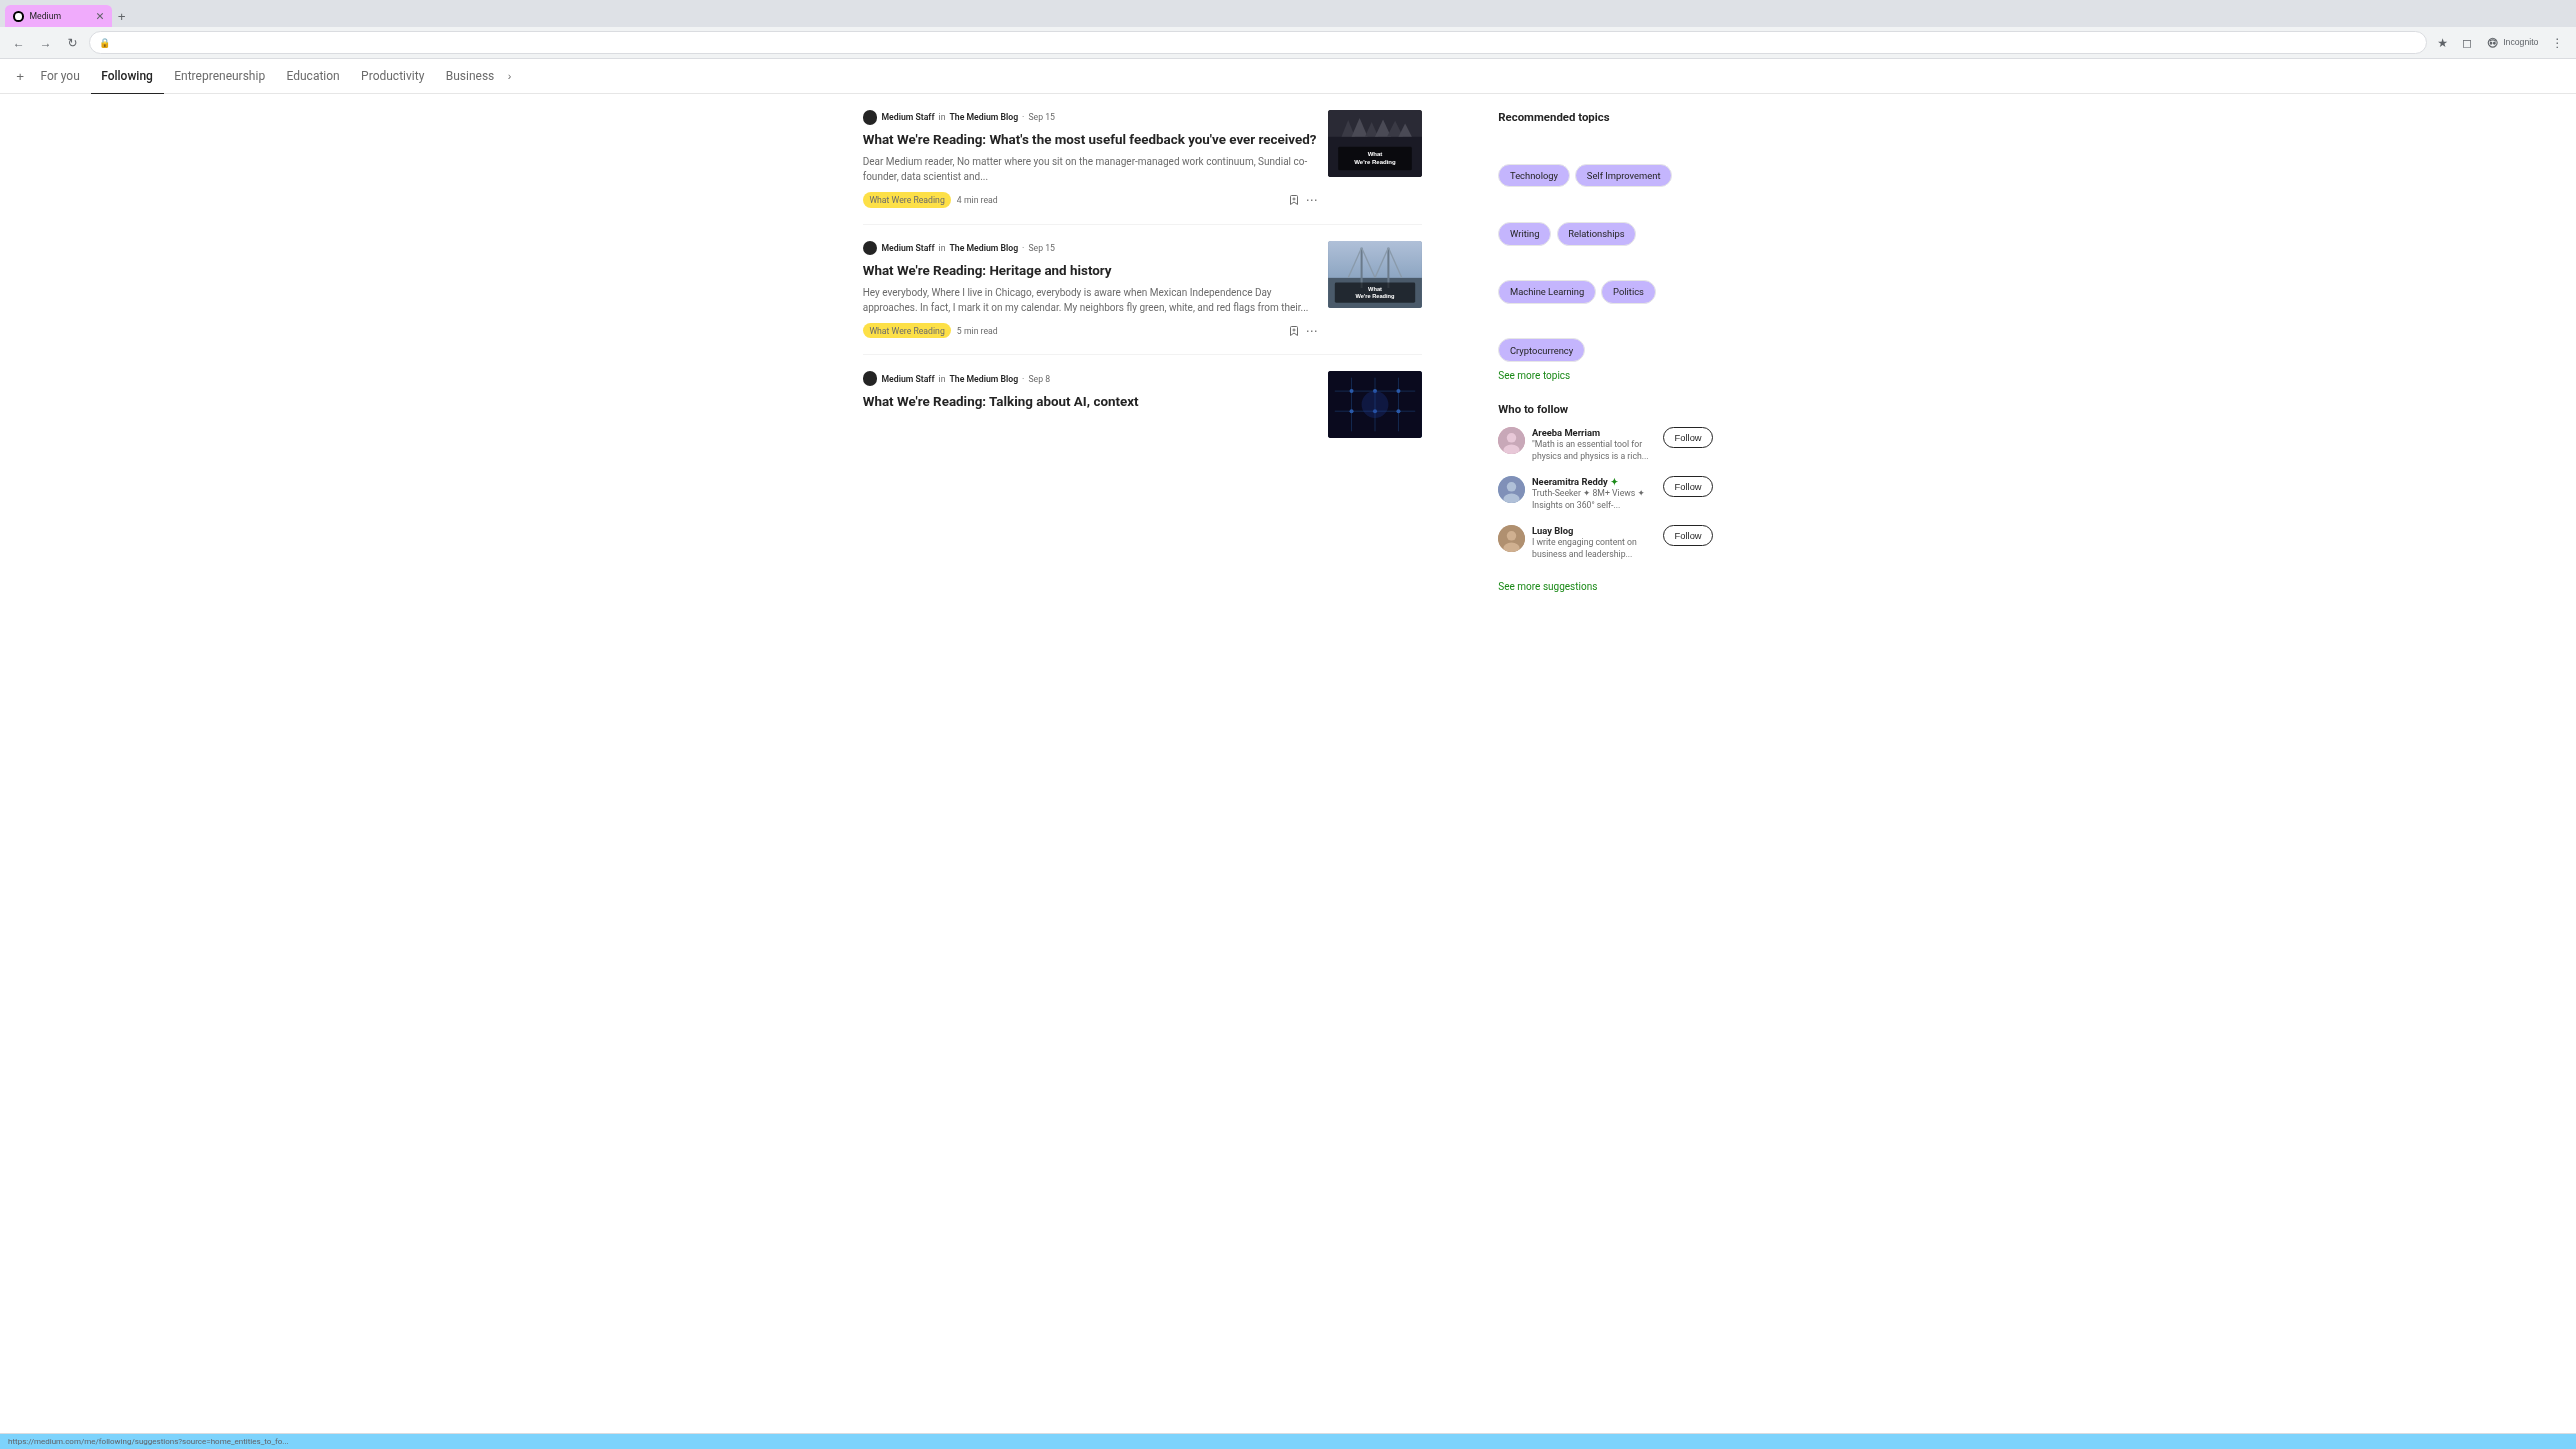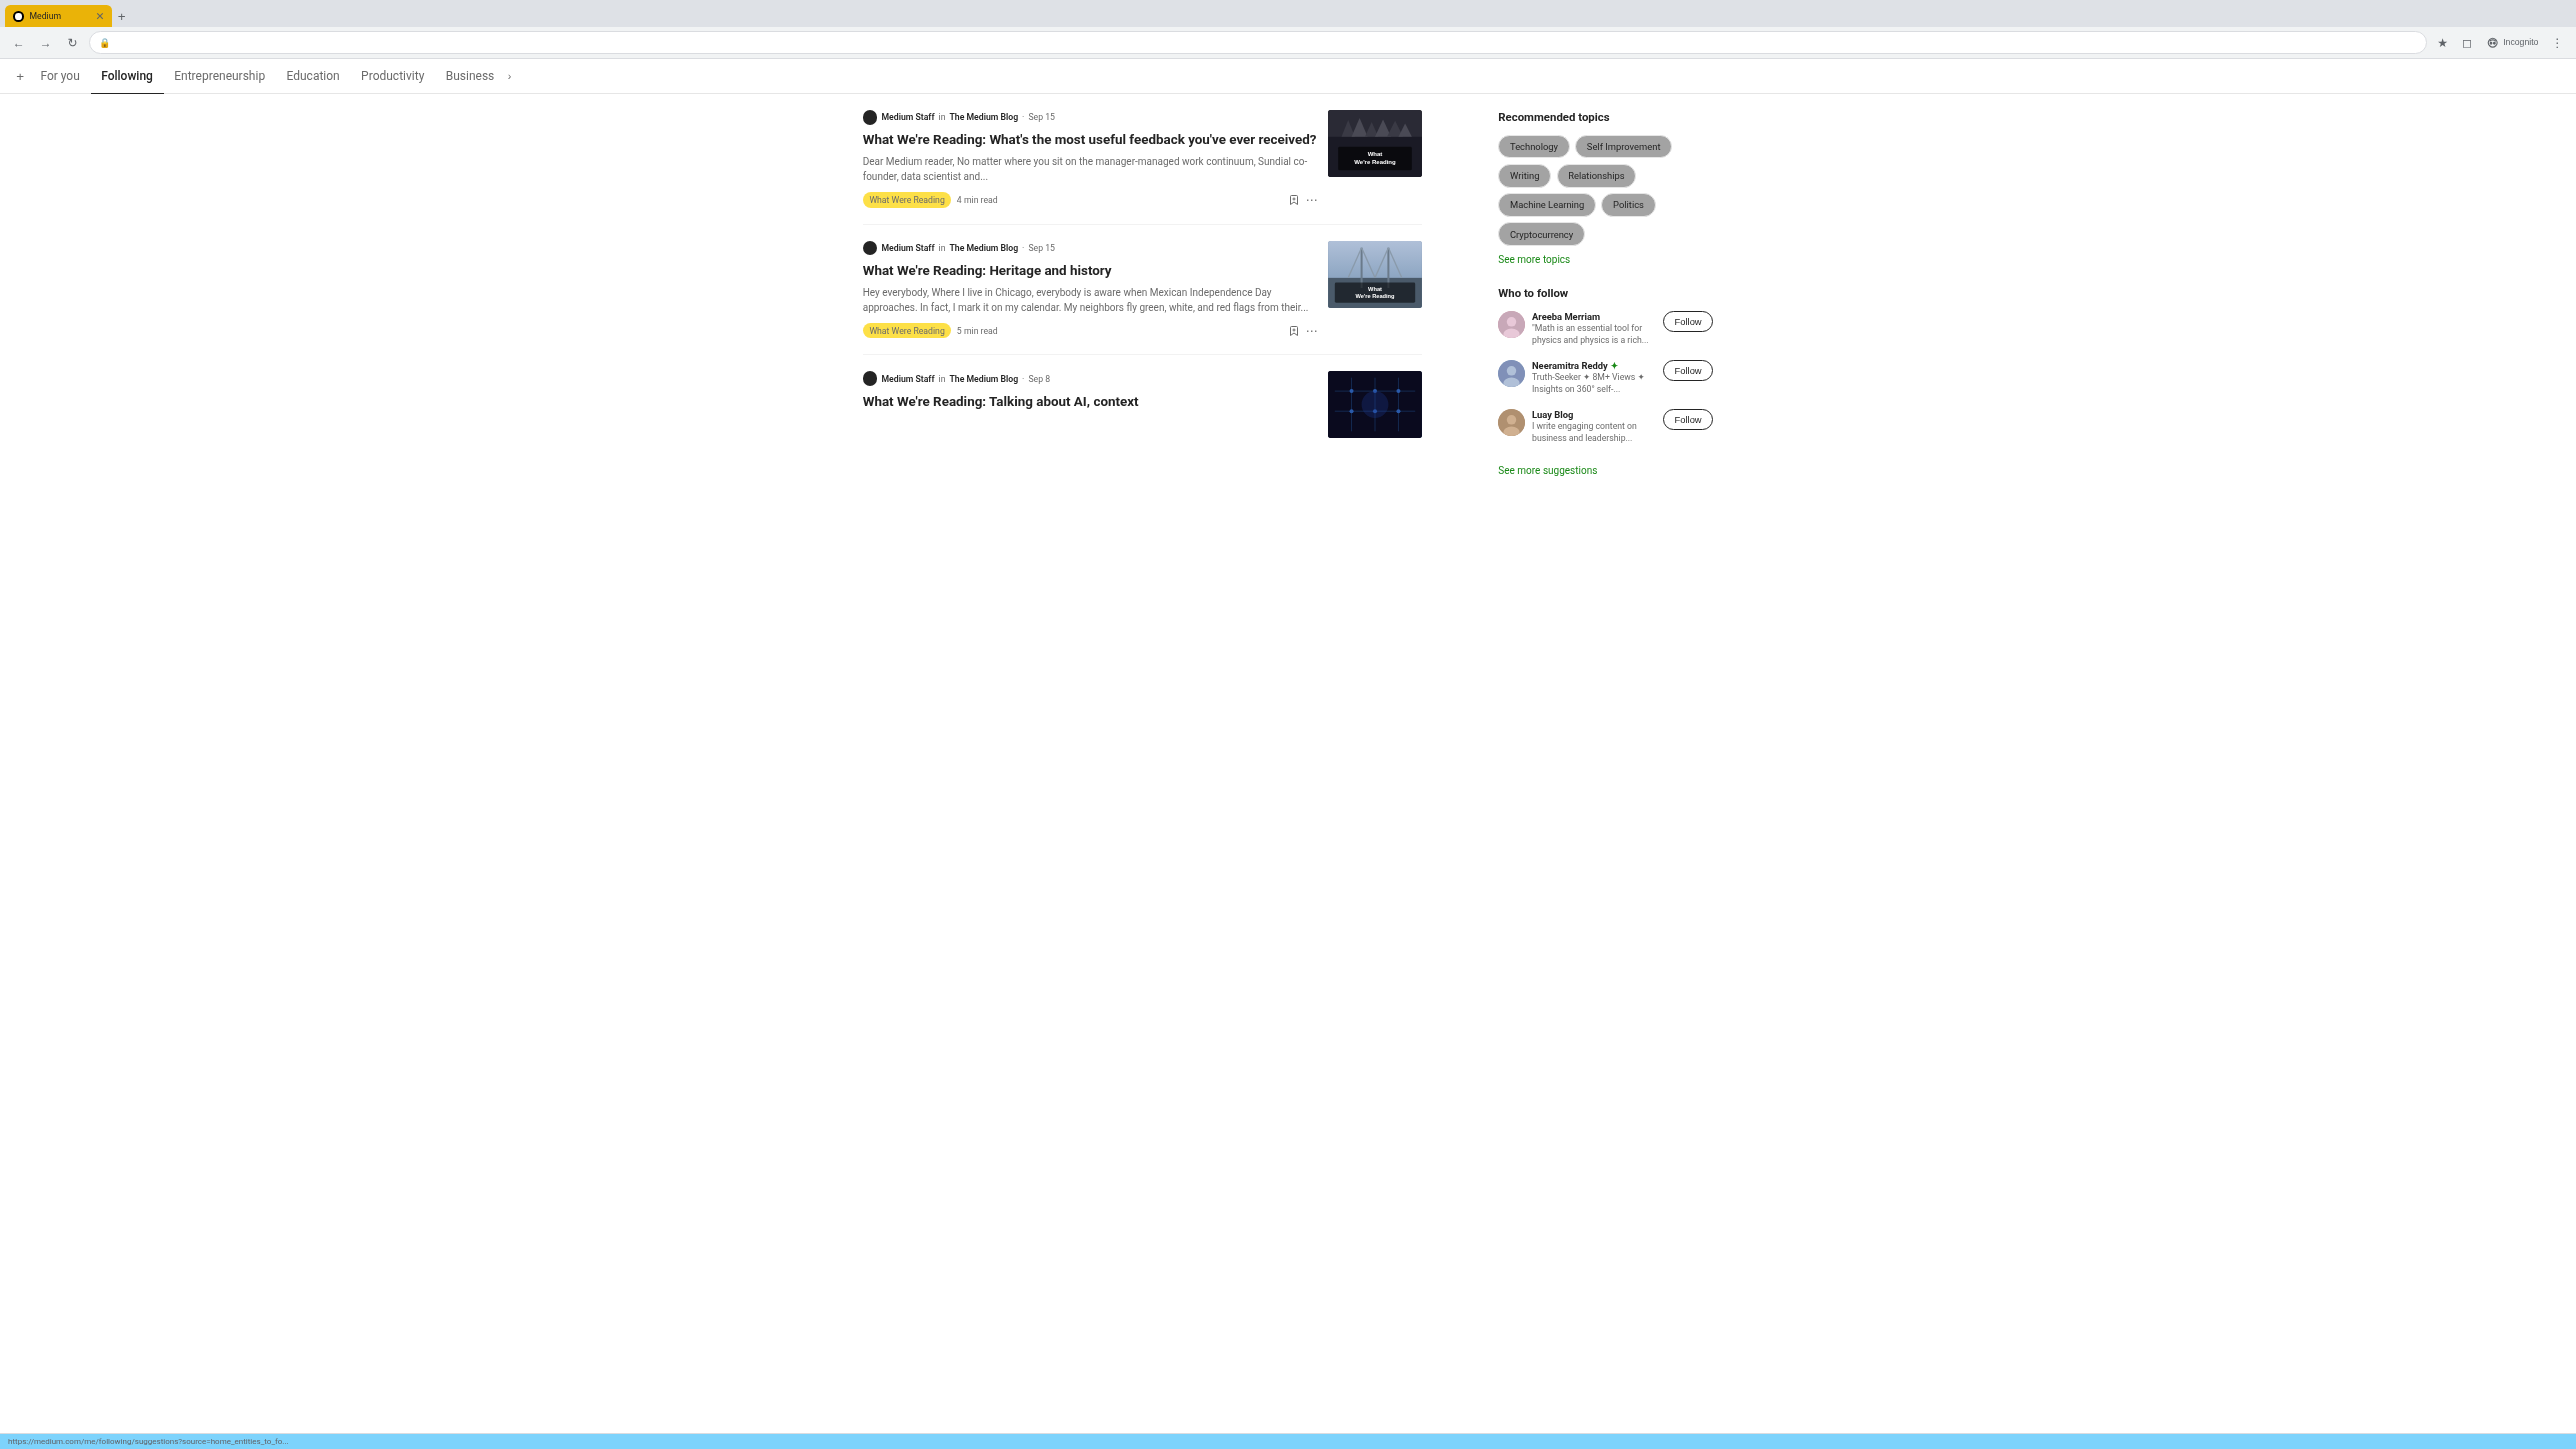--- a/index.html
+++ b/index.html
@@ -1,21 +1,21 @@
 <!DOCTYPE html>
 <html style="font-size:10.7px"><head>
   <meta charset="utf-8">
   <style>
     * { box-sizing: border-box; margin: 0; padding: 0; }
     body { font-family: -apple-system, BlinkMacSystemFont, 'Segoe UI', Roboto, sans-serif; background: #fff; color: #242424; font-size: 9.4px; }
 
     
     .browser-chrome { background: #f1f3f4; border-bottom: 0.7px solid #dadce0; }
     .browser-tabs { display: flex; align-items: center; padding: 5.4px 5.4px 0; background: #dee1e6; height: 27px; }
-    .tab-button { display: flex; align-items: center; gap: 5.4px; background: #eab308; border-radius: 5.4px 5.4px 0 0; padding: 4px 8px; font-size: 8.7px; color: #242424; min-width: 107px; height: 21.5px; }
+    .tab-button { display: flex; align-items: center; gap: 5.4px; background: #f0abfc; border-radius: 5.4px 5.4px 0 0; padding: 4px 8px; font-size: 8.7px; color: #242424; min-width: 107px; height: 21.5px; }
     .tab-favicon { width: 10.7px; height: 10.7px; border-radius: 50%; background: #000; display: flex; align-items: center; justify-content: center; }
     .tab-favicon-inner { width: 6.7px; height: 6.7px; background: #fff; border-radius: 50%; }
     .tab-close { margin-left: auto; cursor: pointer; color: #5f6368; font-size: 10.7px; }
     .tab-new { background: none; border: none; color: #5f6368; font-size: 13.4px; cursor: pointer; padding: 2.7px 5.4px; }
     .tab-spacer { flex: 1; }
 
     .browser-toolbar { display: flex; align-items: center; gap: 5.4px; padding: 4px 8px; background: #f1f3f4; }
     .nav-btn { background: none; border: none; cursor: pointer; color: #5f6368; font-size: 12px; width: 21.5px; height: 21.5px; display: flex; align-items: center; justify-content: center; border-radius: 50%; }
     .address-bar { flex: 1; display: flex; align-items: center; background: #fff; border: 0.7px solid #dadce0; border-radius: 13.4px; padding: 4px 9.4px; gap: 5.4px; height: 23px; }
     .address-lock { color: #5f6368; font-size: 9.4px; }
@@ -52,21 +52,21 @@
     .article-tag { font-size: 8.7px; color: #6b6b6b; background: #fde047; border-radius: 8px; padding: 2.7px 6.7px; cursor: pointer; }
     .read-time { font-size: 8.7px; color: #6b6b6b; }
     .footer-actions { display: flex; align-items: center; gap: 5.4px; margin-left: auto; }
     .action-btn { background: none; border: none; cursor: pointer; color: #6b6b6b; font-size: 12px; display: flex; align-items: center; }
 
     
     .sidebar { width: 215px; flex-shrink: 0; }
     .sidebar-section { margin-bottom: 21.5px; }
     .sidebar-title { font-size: 11.4px; font-weight: 700; color: #242424; margin-bottom: 10.7px; }
     .topics-grid { display: flex; flex-wrap: wrap; gap: 5.4px; }
-    .topic-chip { padding: 5.4px 10.7px; border: 0.7px solid #e6e6e6; border-radius: 13.4px; font-size: 9.4px; color: #242424; cursor: pointer; background: #a3a3a3; white-space: nowrap; }
+    .topic-chip { padding: 5.4px 10.7px; border: 0.7px solid #e6e6e6; border-radius: 13.4px; font-size: 9.4px; color: #242424; cursor: pointer; background: #c4b5fd; white-space: nowrap; margin-top: 29px; }
     .see-more-link { font-size: 10px; color: #1a8917; cursor: pointer; margin-top: 8px; display: inline-block; }
     .who-to-follow-title { font-size: 11.4px; font-weight: 700; color: #242424; margin-bottom: 10.7px; }
     .follow-card { display: flex; align-items: flex-start; gap: 6.7px; margin-bottom: 13.4px; }
     .follow-avatar { width: 27px; height: 27px; border-radius: 50%; flex-shrink: 0; background: #e0d0c0; overflow: hidden; display: flex; align-items: center; justify-content: center; font-size: 10.7px; }
     .follow-info { flex: 1; min-width: 0; }
     .follow-name { font-size: 9.4px; font-weight: 700; color: #242424; display: flex; align-items: center; gap: 2.7px; }
     .follow-name .verified { color: #1a8917; font-size: 9.4px; }
     .follow-bio { font-size: 8.7px; color: #6b6b6b; line-height: 1.4; overflow: hidden; display: -webkit-box; -webkit-line-clamp: 2; -webkit-box-orient: vertical; }
     .follow-btn { border: 0.7px solid #242424; background: #fff; border-radius: 13.4px; padding: 4px 10.7px; font-size: 9.4px; cursor: pointer; white-space: nowrap; color: #242424; }
 

